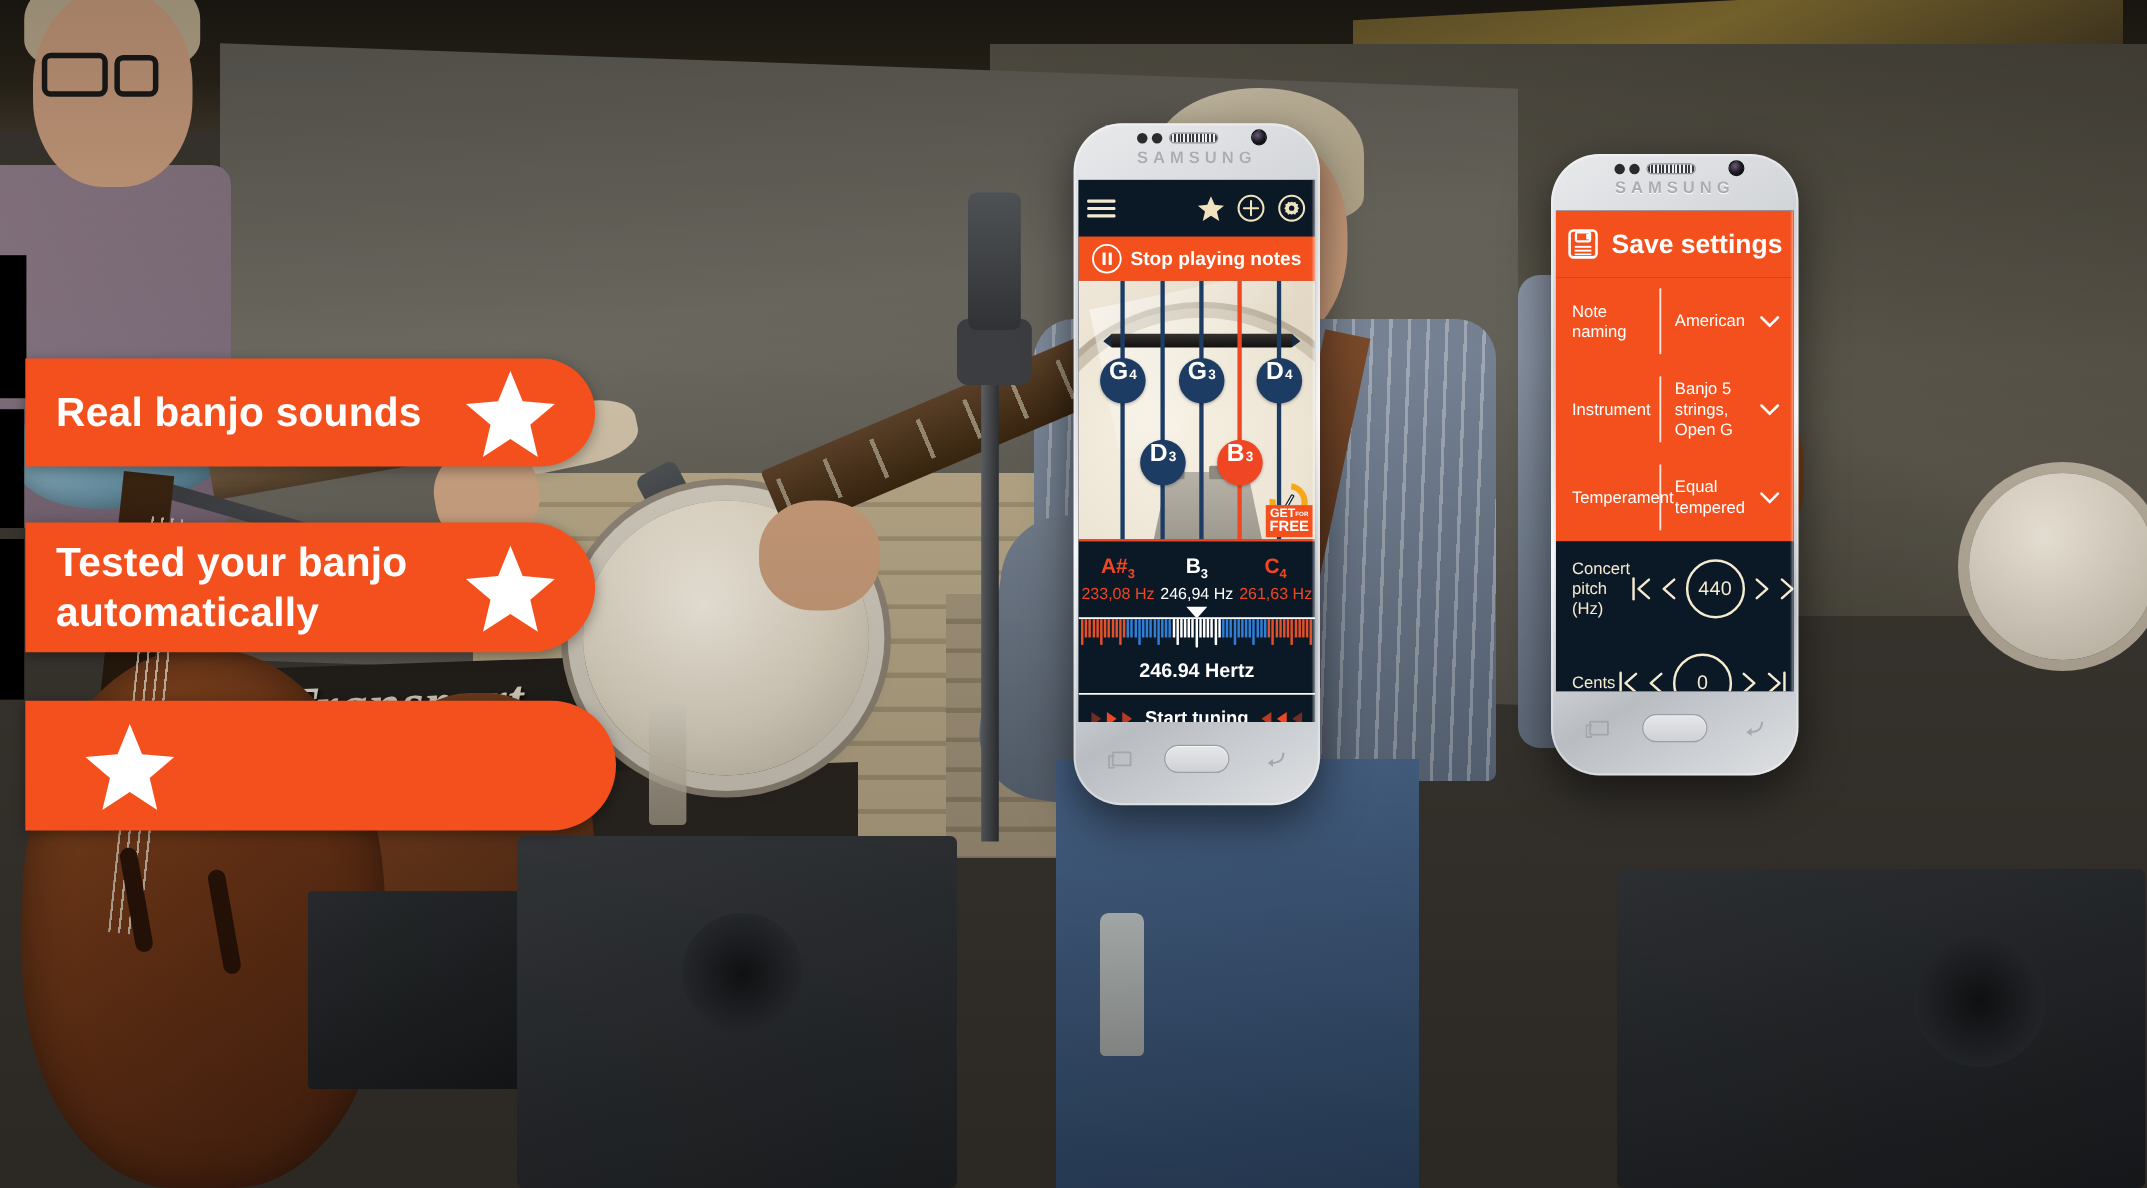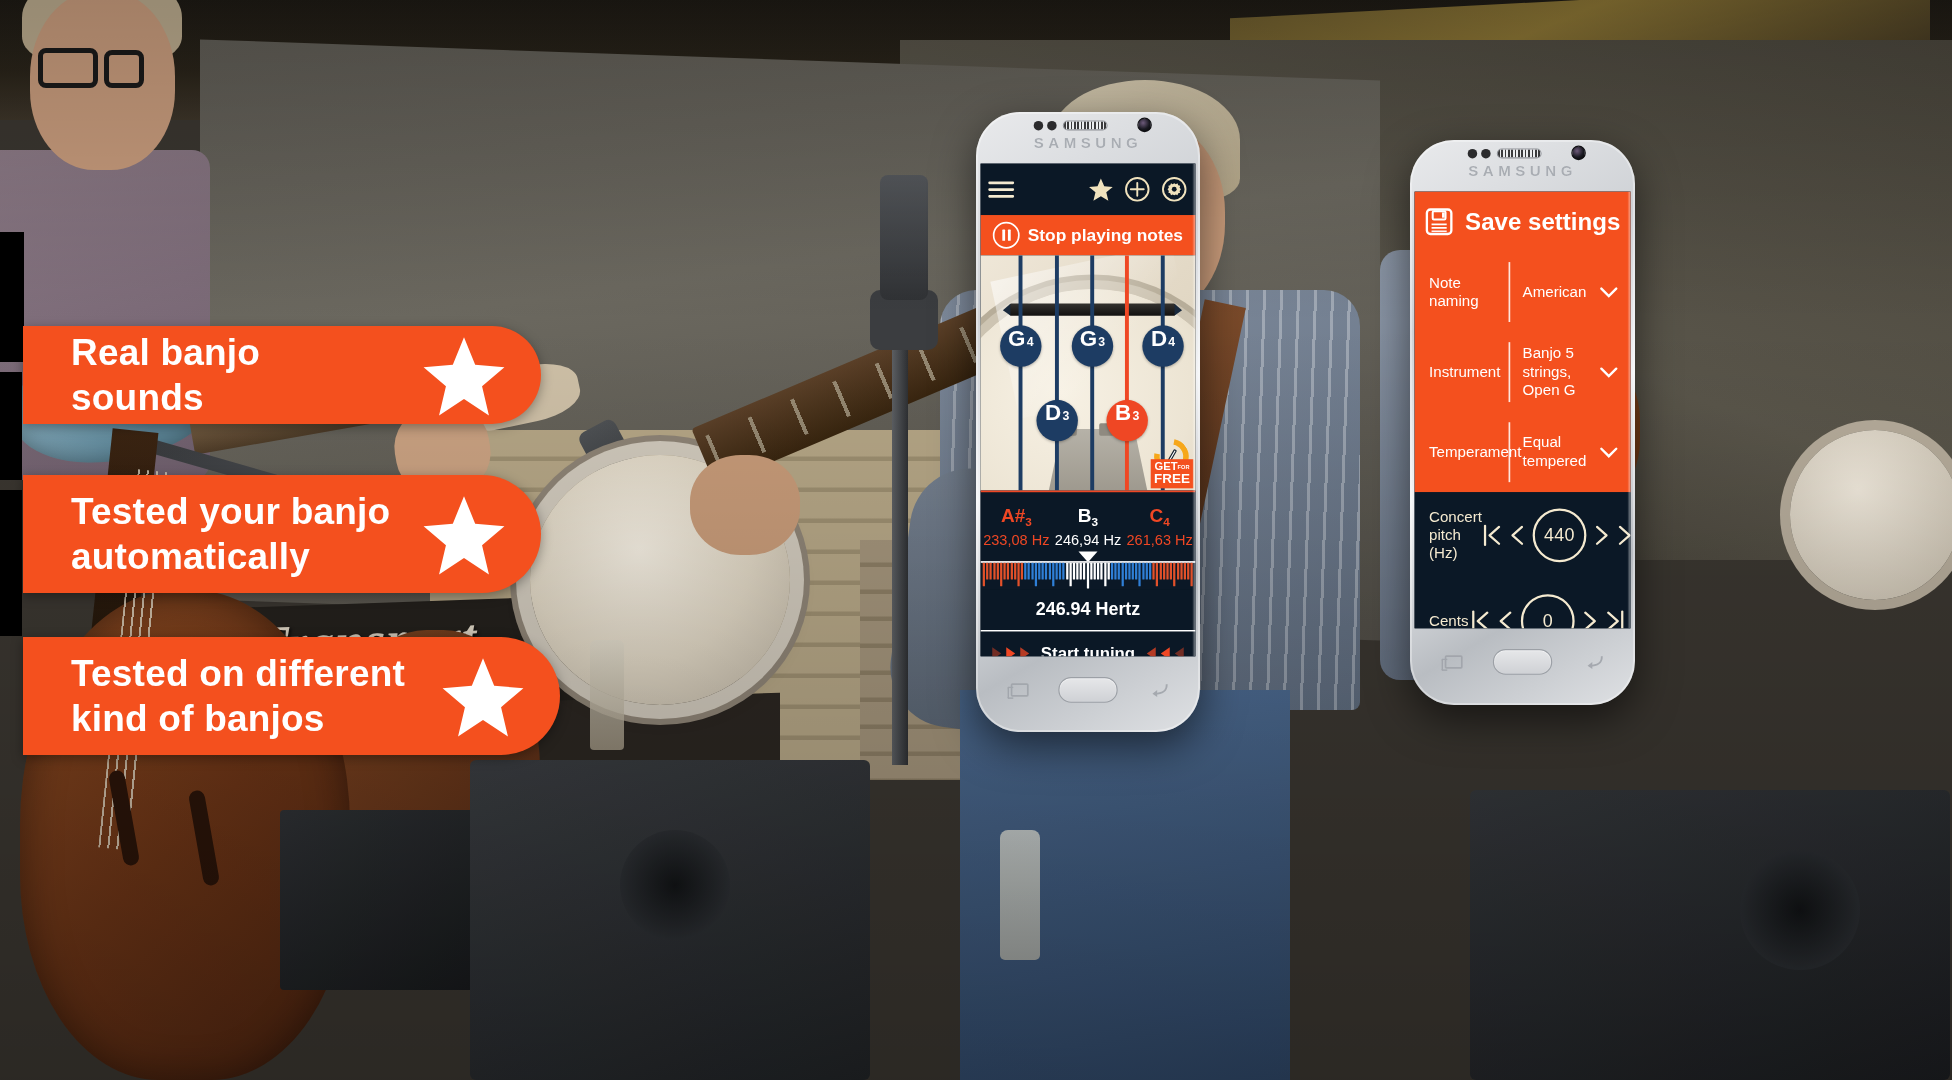--- a/index.html
+++ b/index.html
@@ -298,21 +298,21 @@
   .edge-black {
     position: absolute; background: #000;
   }
 
   
   .banner {
     position: absolute;
     background: #f4501e;
     border-radius: 0 64px 64px 0;
     display: flex; align-items: center;
-    padding: 0 34px 0 48px;
+    padding: 0 34px 0 28px;
     color: #fff;
     box-shadow: 0 3px 12px rgba(0,0,0,.35);
   }
   .banner-text {
     font-size: 37px;
     font-weight: 600;
     line-height: 1.22;
     letter-spacing: .2px;
     flex: 1;
   }
@@ -685,21 +685,20 @@
 </div>
 
 <div class="banner" id="banner-1">
   <div class="banner-text">Tested your banjo automatically</div>
   <svg class="banner-star" viewBox="0 0 100 100">
     <path d="M50 6 L63 38 L97 41 L71 63 L79 97 L50 78 L21 97 L29 63 L3 41 L37 38 Z" fill="#ffffff"></path>
   </svg>
 </div>
 
 <div class="banner" id="banner-2">
-  <div class="banner-text">Tested on different kind of banjos</div>
   <svg class="banner-star" viewBox="0 0 100 100">
     <path d="M50 6 L63 38 L97 41 L71 63 L79 97 L50 78 L21 97 L29 63 L3 41 L37 38 Z" fill="#ffffff"></path>
   </svg>
 </div>
 
 <div class="phone" id="phone-1">
  <div class="phone-scale">
   <div class="phone-top">
     <div class="sensor-row">
       <div class="sensor-dot a"></div>

